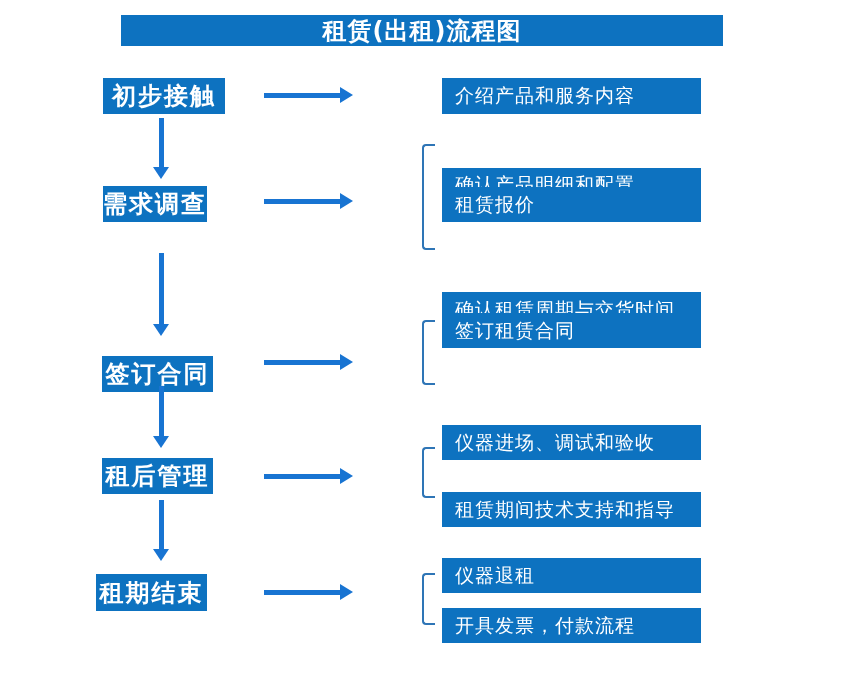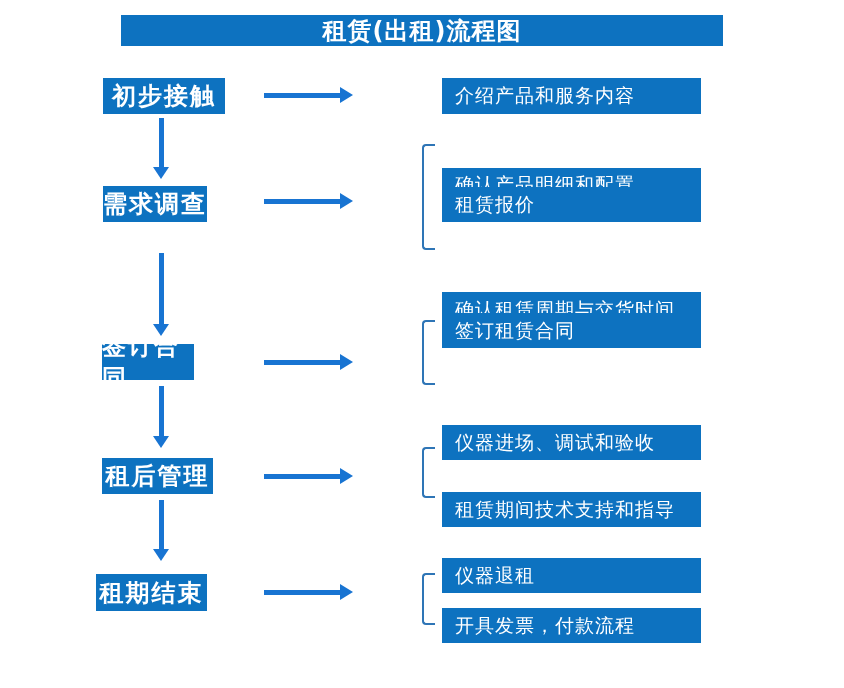--- a/index.html
+++ b/index.html
@@ -90,21 +90,21 @@
   </div>
   <div class="bracket" style="top:144px;height:106px;"></div>
   <div class="rbox" style="top:136px;height:34px;margin-top:32px;">确认产品明细和配置</div>
   <div class="rbox" style="top:187px;">租赁报价</div>
   <div class="rbox" style="top:256px;margin-top:36px;">确认租赁周期与交货时间</div>
   <div class="v-arrow" style="top:253px;height:83px;">
     <div class="shaft"></div>
     <div class="head"></div>
   </div>
 
-  <div class="lbox" style="left:102px;top:344px;width:92px;">签订合同</div>
+  <div class="lbox" style="left:102px;top:356px;width:111px;">签订合同</div>
   <div class="h-arrow" style="top:354px;">
     <div class="shaft"></div>
     <div class="head"></div>
   </div>
   <div class="bracket" style="top:320px;height:65px;"></div>
   <div class="rbox" style="top:313px;">签订租赁合同</div>
   <div class="v-arrow" style="top:386px;height:62px;">
     <div class="shaft"></div>
     <div class="head"></div>
   </div>

